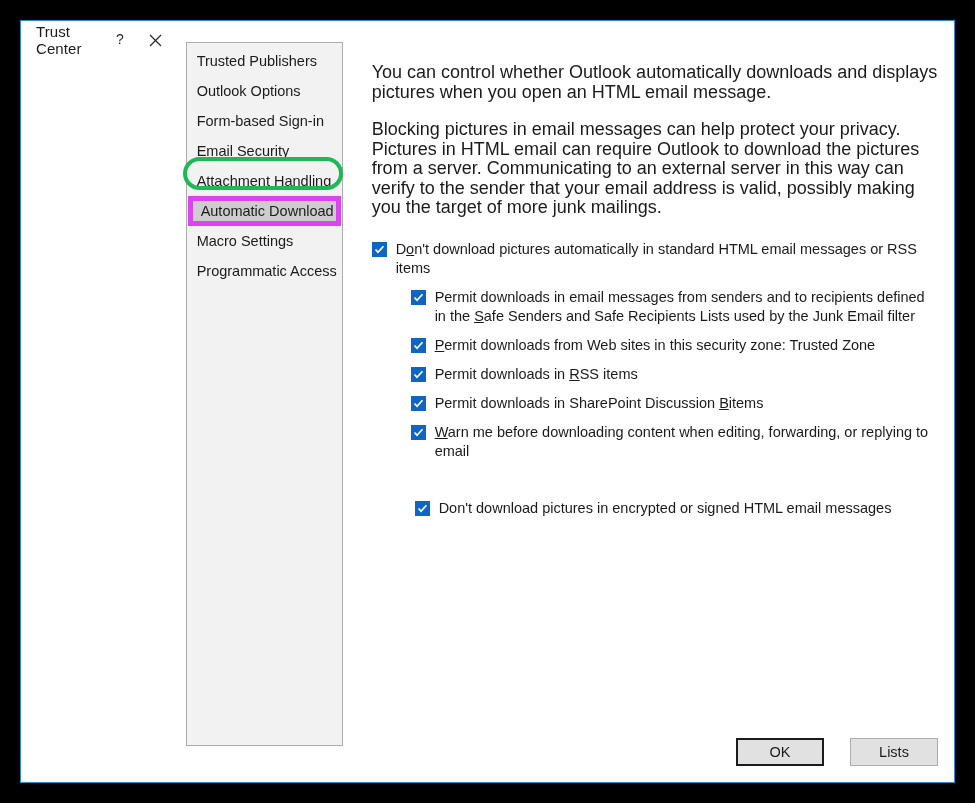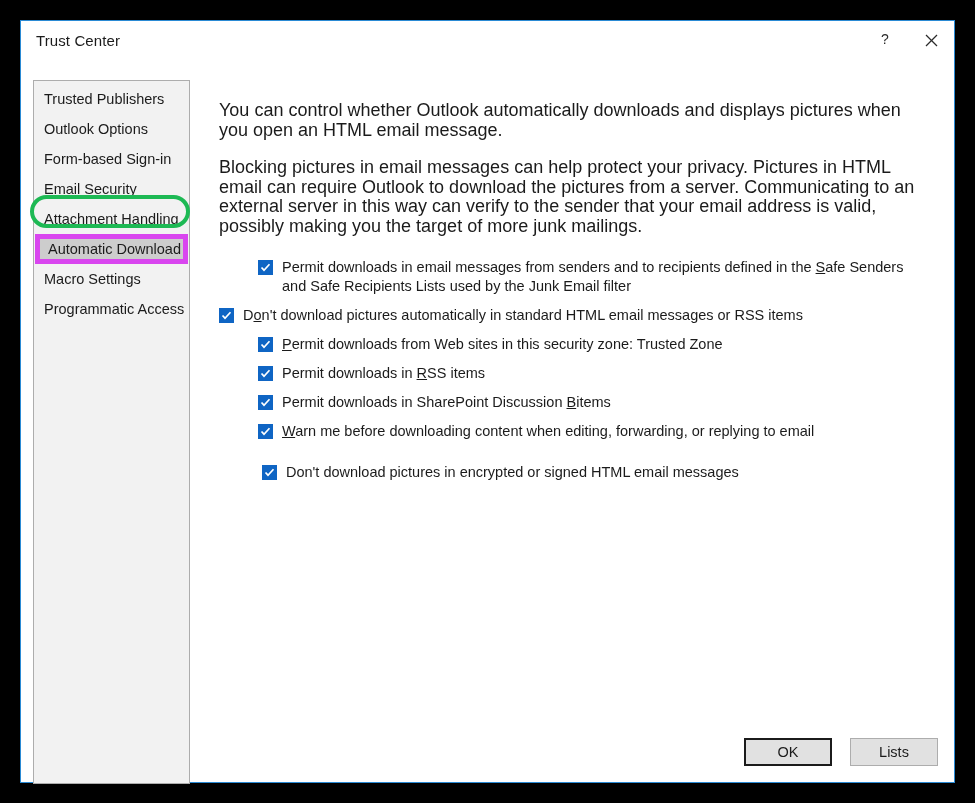--- a/index.html
+++ b/index.html
@@ -21,21 +21,21 @@
   
   #dialog {
     position: absolute;
     left: 20px;
     top: 20px;
     width: 935px;
     height: 763px;
     background: #ffffff;
     border: 1px solid #2a8ad4;
     display: flex;
-    flex-direction: column;
+    flex-direction: row;
   }
   
   #titlebar {
     height: 38px;
     flex: 0 0 38px;
     display: flex;
     align-items: center;
     background: #ffffff;
     position: relative;
   }
@@ -120,21 +120,21 @@
   
   #checklist {
     margin-top: 22px;
   }
   .chk-row {
     display: flex;
     align-items: flex-start;
     margin-bottom: 10px;
   }
   .chk-row.sub { margin-left: 39px; }
-  .chk-row.last { margin-top: 22px; margin-bottom: 0; padding-left: 43px; }
+  .chk-row.last { margin-top: 38px; margin-bottom: 0; padding-left: 43px; }
   .checkbox {
     flex: 0 0 auto;
     width: 15px;
     height: 15px;
     background: #0f65c4;
     border: 1px solid #0f65c4;
     margin-right: 9px;
     margin-top: 2px;
     position: relative;
     cursor: default;
@@ -151,21 +151,21 @@
     max-width: 660px;
   }
   .chk-row.sub .chk-label { max-width: 640px; }
   .acc { text-decoration: underline; }
   
   #footer {
     position: absolute;
     right: 16px;
     bottom: 16px;
     display: flex;
-    gap: 18px;
+    gap: 26px;
   }
   .dlg-btn {
     width: 88px;
     height: 28px;
     font-size: 14.5px;
     font-family: "Liberation Sans", sans-serif;
     color: #1b1b1b;
     background: #e1e1e1;
     border: 1px solid #adadad;
     display: flex;
@@ -231,36 +231,36 @@
 
       <div id="green-oval"></div>
 
       <div id="content">
 
         <p class="para">You can control whether Outlook automatically downloads and displays pictures when you open an HTML email message.</p>
         <p class="para second">Blocking pictures in email messages can help protect your privacy. Pictures in HTML email can require Outlook to download the pictures from a server. Communicating to an external server in this way can verify to the sender that your email address is valid, possibly making you the target of more junk mailings.</p>
 
         <div id="checklist">
 
+          <div class="chk-row">
+            <span class="checkbox">
+              <svg width="11" height="11" viewBox="0 0 11 11" aria-hidden="true">
+                <polyline points="1.5,5.5 4,8.2 9.5,2.2" fill="none" stroke="#ffffff" stroke-width="1.7"></polyline>
+              </svg>
+            </span>
+            <span class="chk-label"><span>D</span><span class="acc">o</span><span>n't download pictures automatically in standard HTML email messages or RSS items</span></span>
+          </div>
+
           <div class="chk-row sub">
             <span class="checkbox">
               <svg width="11" height="11" viewBox="0 0 11 11" aria-hidden="true">
                 <polyline points="1.5,5.5 4,8.2 9.5,2.2" fill="none" stroke="#ffffff" stroke-width="1.7"></polyline>
               </svg>
             </span>
             <span class="chk-label"><span>Permit downloads in email messages from senders and to recipients defined in the </span><span class="acc">S</span><span>afe Senders and Safe Recipients Lists used by the Junk Email filter</span></span>
-          </div>
-
-          <div class="chk-row">
-            <span class="checkbox">
-              <svg width="11" height="11" viewBox="0 0 11 11" aria-hidden="true">
-                <polyline points="1.5,5.5 4,8.2 9.5,2.2" fill="none" stroke="#ffffff" stroke-width="1.7"></polyline>
-              </svg>
-            </span>
-            <span class="chk-label"><span>D</span><span class="acc">o</span><span>n't download pictures automatically in standard HTML email messages or RSS items</span></span>
           </div>
 
           <div class="chk-row sub">
             <span class="checkbox">
               <svg width="11" height="11" viewBox="0 0 11 11" aria-hidden="true">
                 <polyline points="1.5,5.5 4,8.2 9.5,2.2" fill="none" stroke="#ffffff" stroke-width="1.7"></polyline>
               </svg>
             </span>
             <span class="chk-label"><span></span><span class="acc">P</span><span>ermit downloads from Web sites in this security zone: Trusted Zone</span></span>
           </div>

